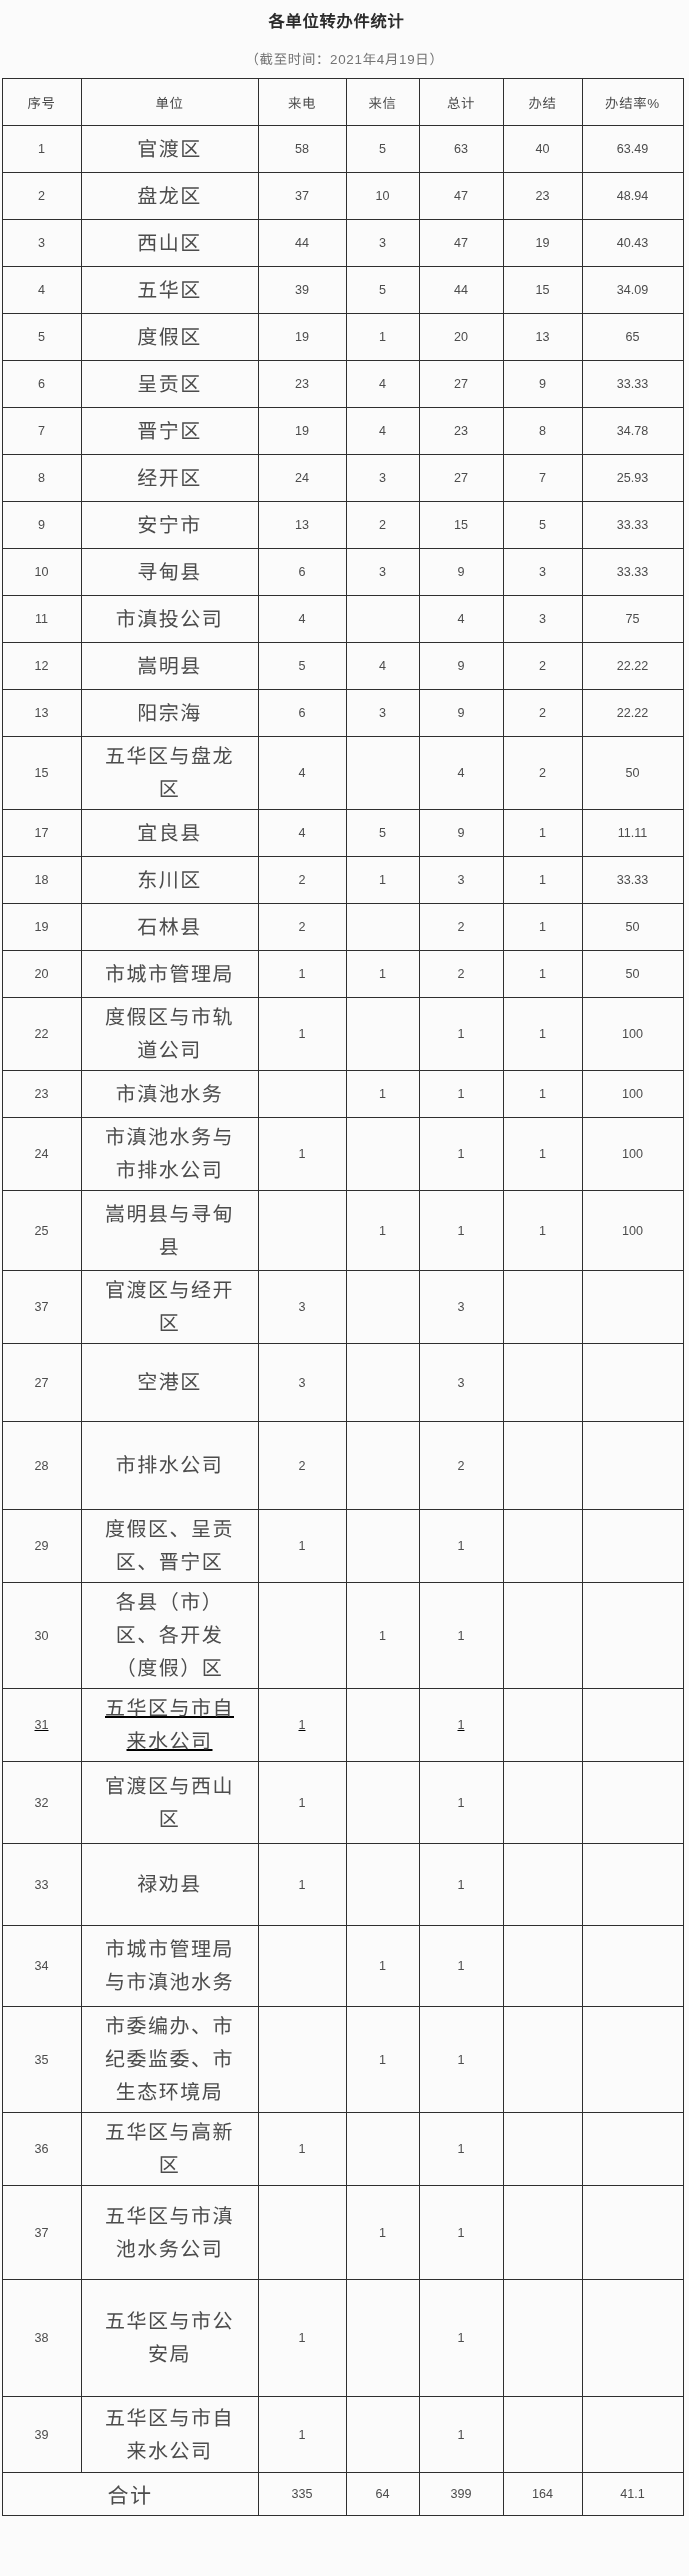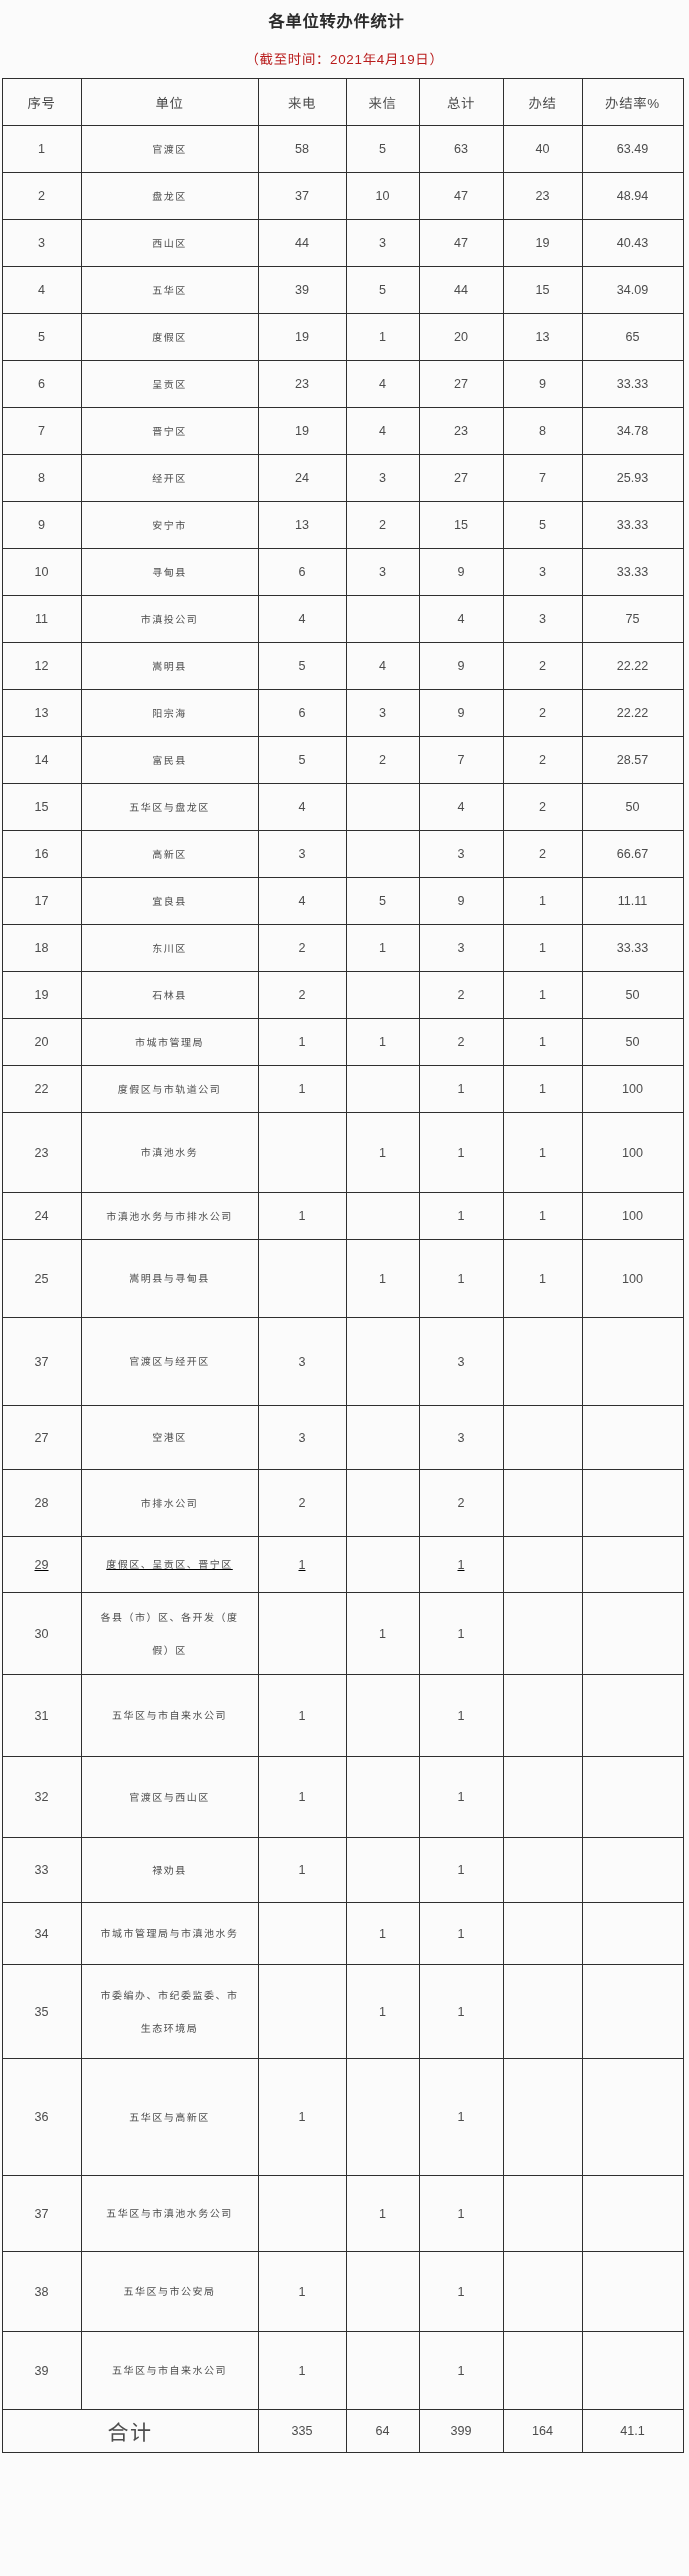--- a/index.html
+++ b/index.html
@@ -23,21 +23,21 @@
     font-weight: bold;
     color: #2b2b2b;
     letter-spacing: 0.7px;
   }
   .report-subtitle {
     margin: 0 0 9.6px 0;
     text-align: center;
     font-size: 13.4px;
     line-height: 18px;
     font-weight: normal;
-    color: #b91c1c;
+    color: #737373;
     letter-spacing: 0.7px;
   }
   table.stats {
     table-layout: fixed;
     border-collapse: collapse;
     width: 682px;
     margin-left: 1.5px;
     background: transparent;
   }
   table.stats th, table.stats td {
@@ -47,21 +47,21 @@
     color: #4c4c4c;
     font-weight: normal;
     overflow: hidden;
   }
   table.stats th {
     font-size: 13.4px;
     letter-spacing: 0.7px;
   }
   table.stats td { font-size: 12.6px; }
   table.stats td.unit {
-    font-size: 10px;
+    font-size: 20px;
     letter-spacing: 1.5px;
     line-height: 33px;
     padding: 3px 18px;
     box-sizing: border-box;
   }
   table.stats td.num { font-size: 12.6px; }
   thead tr { height: 47px; }
   tbody tr { height: 47px; }
   
   tbody tr:nth-child(22) { height: 80px; }
@@ -227,45 +227,27 @@
         <tr>
           <td class="num">13</td>
           <td class="unit">阳宗海</td>
           <td class="num">6</td>
           <td class="num">3</td>
           <td class="num">9</td>
           <td class="num">2</td>
           <td class="num">22.22</td>
         </tr>
         <tr>
-          <td class="num">14</td>
-          <td class="unit">富民县</td>
-          <td class="num">5</td>
-          <td class="num">2</td>
-          <td class="num">7</td>
-          <td class="num">2</td>
-          <td class="num">28.57</td>
-        </tr>
-        <tr>
           <td class="num">15</td>
           <td class="unit">五华区与盘龙区</td>
           <td class="num">4</td>
           <td class="num"></td>
           <td class="num">4</td>
           <td class="num">2</td>
           <td class="num">50</td>
-        </tr>
-        <tr>
-          <td class="num">16</td>
-          <td class="unit">高新区</td>
-          <td class="num">3</td>
-          <td class="num"></td>
-          <td class="num">3</td>
-          <td class="num">2</td>
-          <td class="num">66.67</td>
         </tr>
         <tr>
           <td class="num">17</td>
           <td class="unit">宜良县</td>
           <td class="num">4</td>
           <td class="num">5</td>
           <td class="num">9</td>
           <td class="num">1</td>
           <td class="num">11.11</td>
         </tr>

